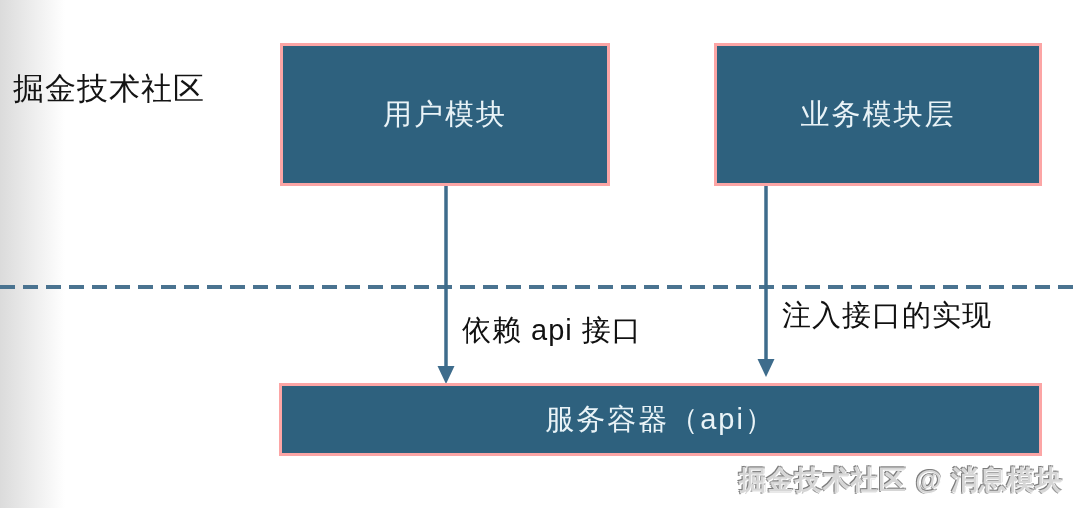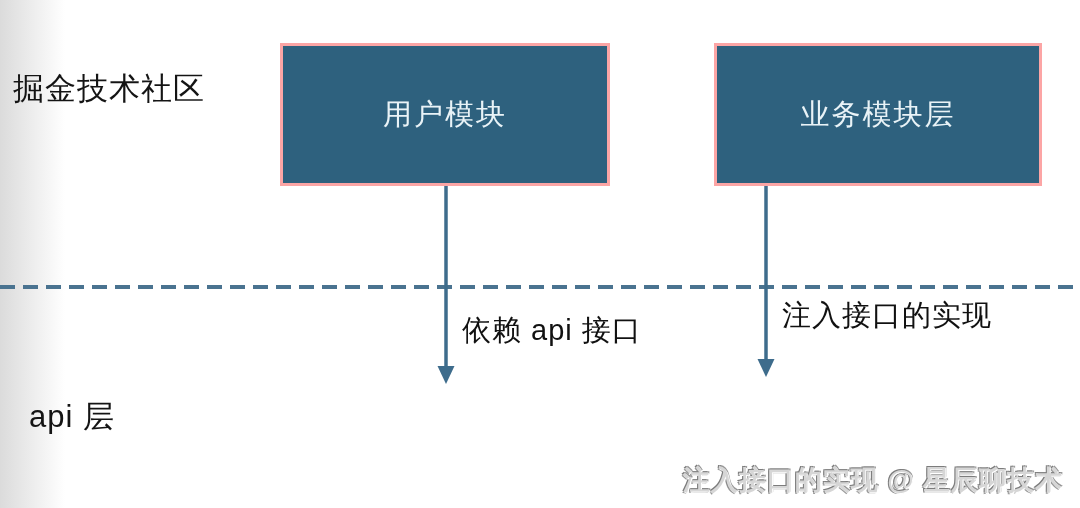--- a/index.html
+++ b/index.html
@@ -101,18 +101,20 @@
     <line x1="446" y1="186" x2="446" y2="370" stroke="#3e6c8c" stroke-width="3.5"></line>
     <polygon points="446,384 437.5,366 454.5,366" fill="#3e6c8c"></polygon>
     <line x1="766" y1="186" x2="766" y2="363" stroke="#3e6c8c" stroke-width="3.5"></line>
     <polygon points="766,377 757.5,359 774.5,359" fill="#3e6c8c"></polygon>
   </svg>
 
   <div class="arrow-label depend">依赖 api 接口</div>
 
   <div class="arrow-label inject">注入接口的实现</div>
 
-  <div class="layer-label api">api 层</div>
 
+  <div class="module-box service">
+    <span>服务容器（api）</span>
+  </div>
 
-  <div class="watermark">注入接口的实现 @ 星辰聊技术</div>
+  <div class="watermark">掘金技术社区 @ 消息模块</div>
 
 </div>
 
 </body></html>

